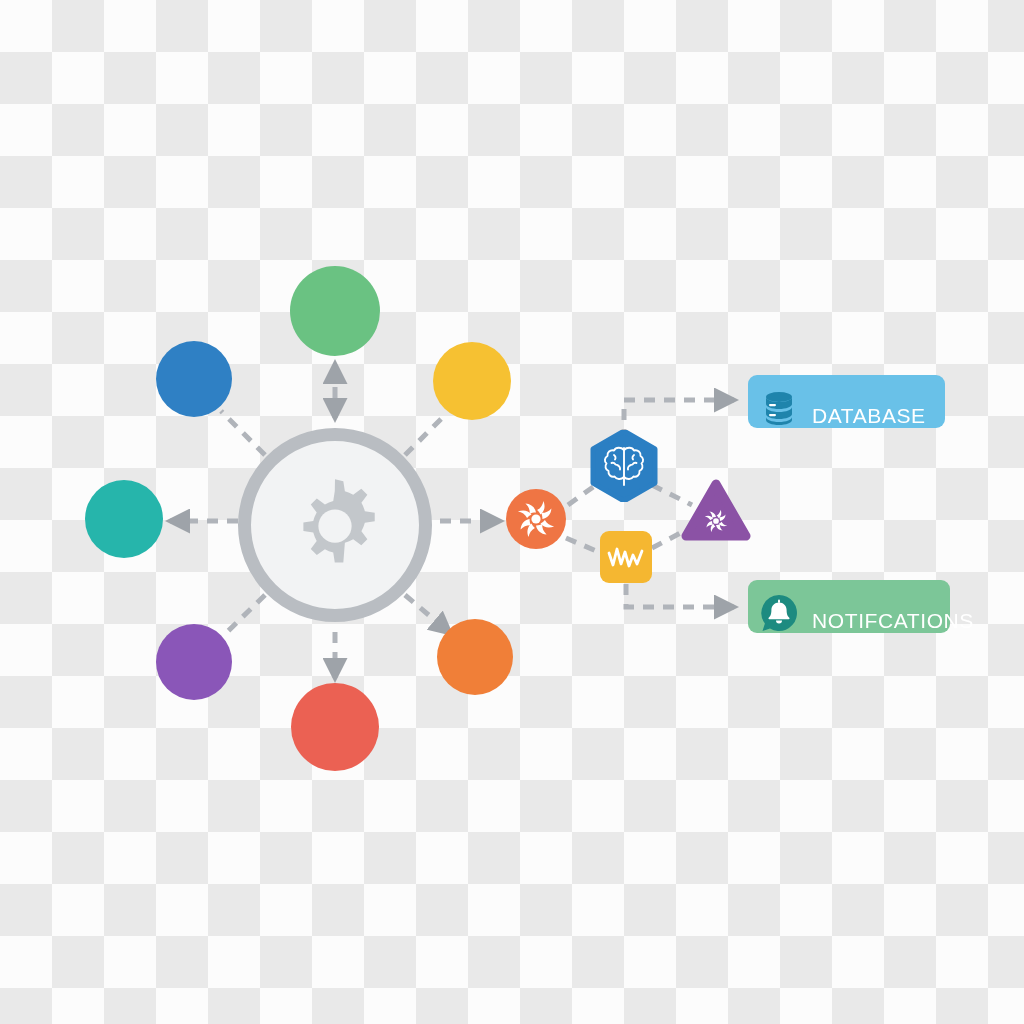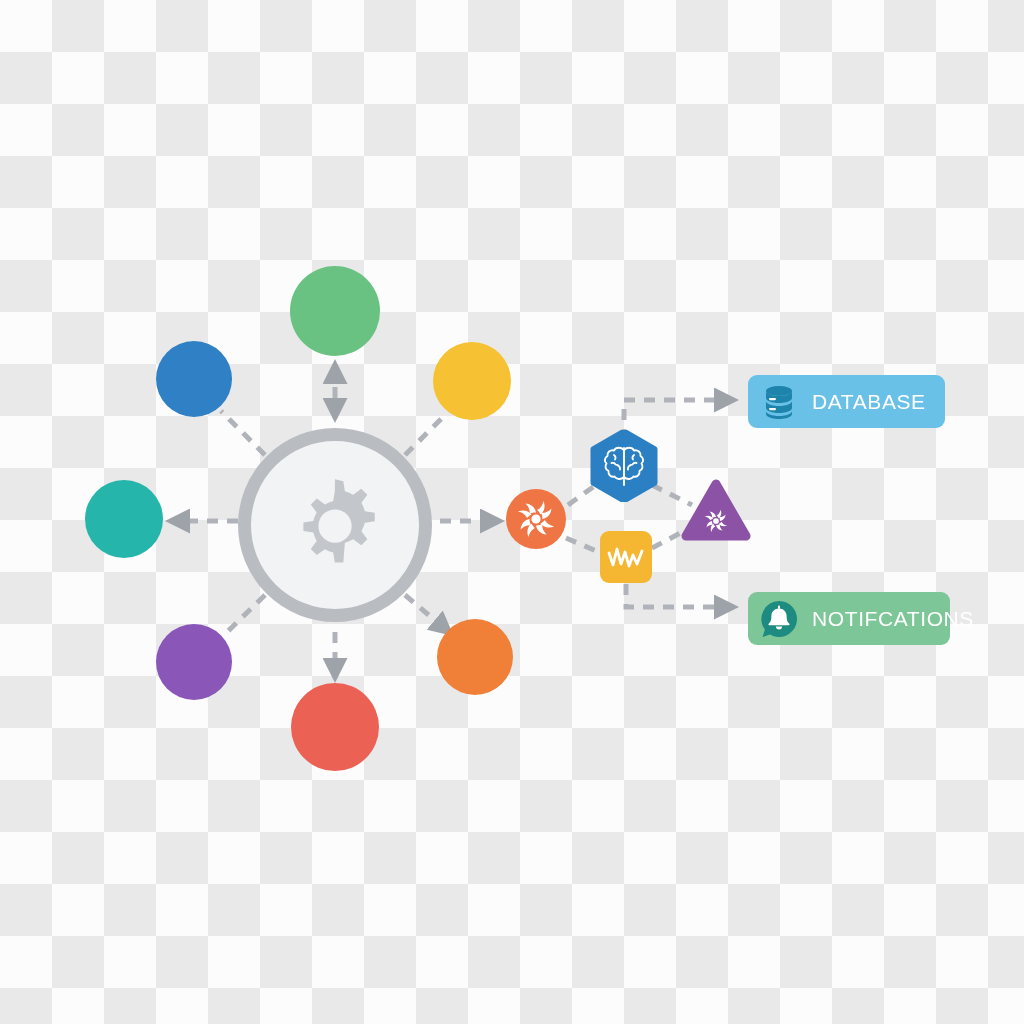--- a/index.html
+++ b/index.html
@@ -31,21 +31,21 @@
   .node{
     position:absolute;border-radius:50%;
   }
 
   
   .shape{position:absolute;}
   .shape svg{display:block;}
 
   
   .badge{
-    position:absolute;display:flex;align-items:center;
+    position:absolute;display:flex;align-items:flex-end;
     border-radius:9px;box-sizing:border-box;
     padding:0 16px 0 11px;gap:13px;
   }
   .badge-ico{flex:0 0 auto;width:40px;height:40px;}
   .badge-label{
     color:#ffffff;font-size:21px;letter-spacing:.6px;
     font-family:"Liberation Sans",sans-serif;white-space:nowrap;
   }
 </style>
 </head>
@@ -169,21 +169,21 @@
         </g>
         <g fill="#ffffff">
           <rect x="10" y="16" width="7" height="2.2" rx="1.1"></rect>
           <rect x="10" y="26" width="7" height="2.2" rx="1.1"></rect>
         </g>
       </svg>
     </span>
     <span class="badge-label">DATABASE</span>
   </div>
 
-  <div class="badge" style="left:748px;top:592px;width:202px;height:53px;background:#7cc698;">
+  <div class="badge" style="left:748px;top:580px;width:202px;height:53px;background:#7cc698;">
     <span class="badge-ico">
       <svg width="40" height="40" viewBox="0 0 40 40" xmlns="http://www.w3.org/2000/svg">
         <path fill="#1d8b80" d="M20 2a18 18 0 1 1-9 33.6L3.5 38l2.4-7.4A18 18 0 0 1 20 2z"></path>
         <path fill="#ffffff" d="M20 9.5c-4.4 0-7.6 3.3-7.6 7.6 0 5.2-1.6 6.6-2.7 7.7-.5.5-.2 1.4.6 1.4h19.4c.8 0 1.1-.9.6-1.4-1.1-1.1-2.7-2.5-2.7-7.7 0-4.3-3.2-7.6-7.6-7.6z"></path>
         <path fill="#ffffff" d="M17 27.6h6a3 3 0 0 1-6 0z"></path>
         <rect x="19" y="6.4" width="2" height="3.6" rx="1" fill="#ffffff"></rect>
       </svg>
     </span>
     <span class="badge-label">NOTIFCATIONS</span>
   </div>

